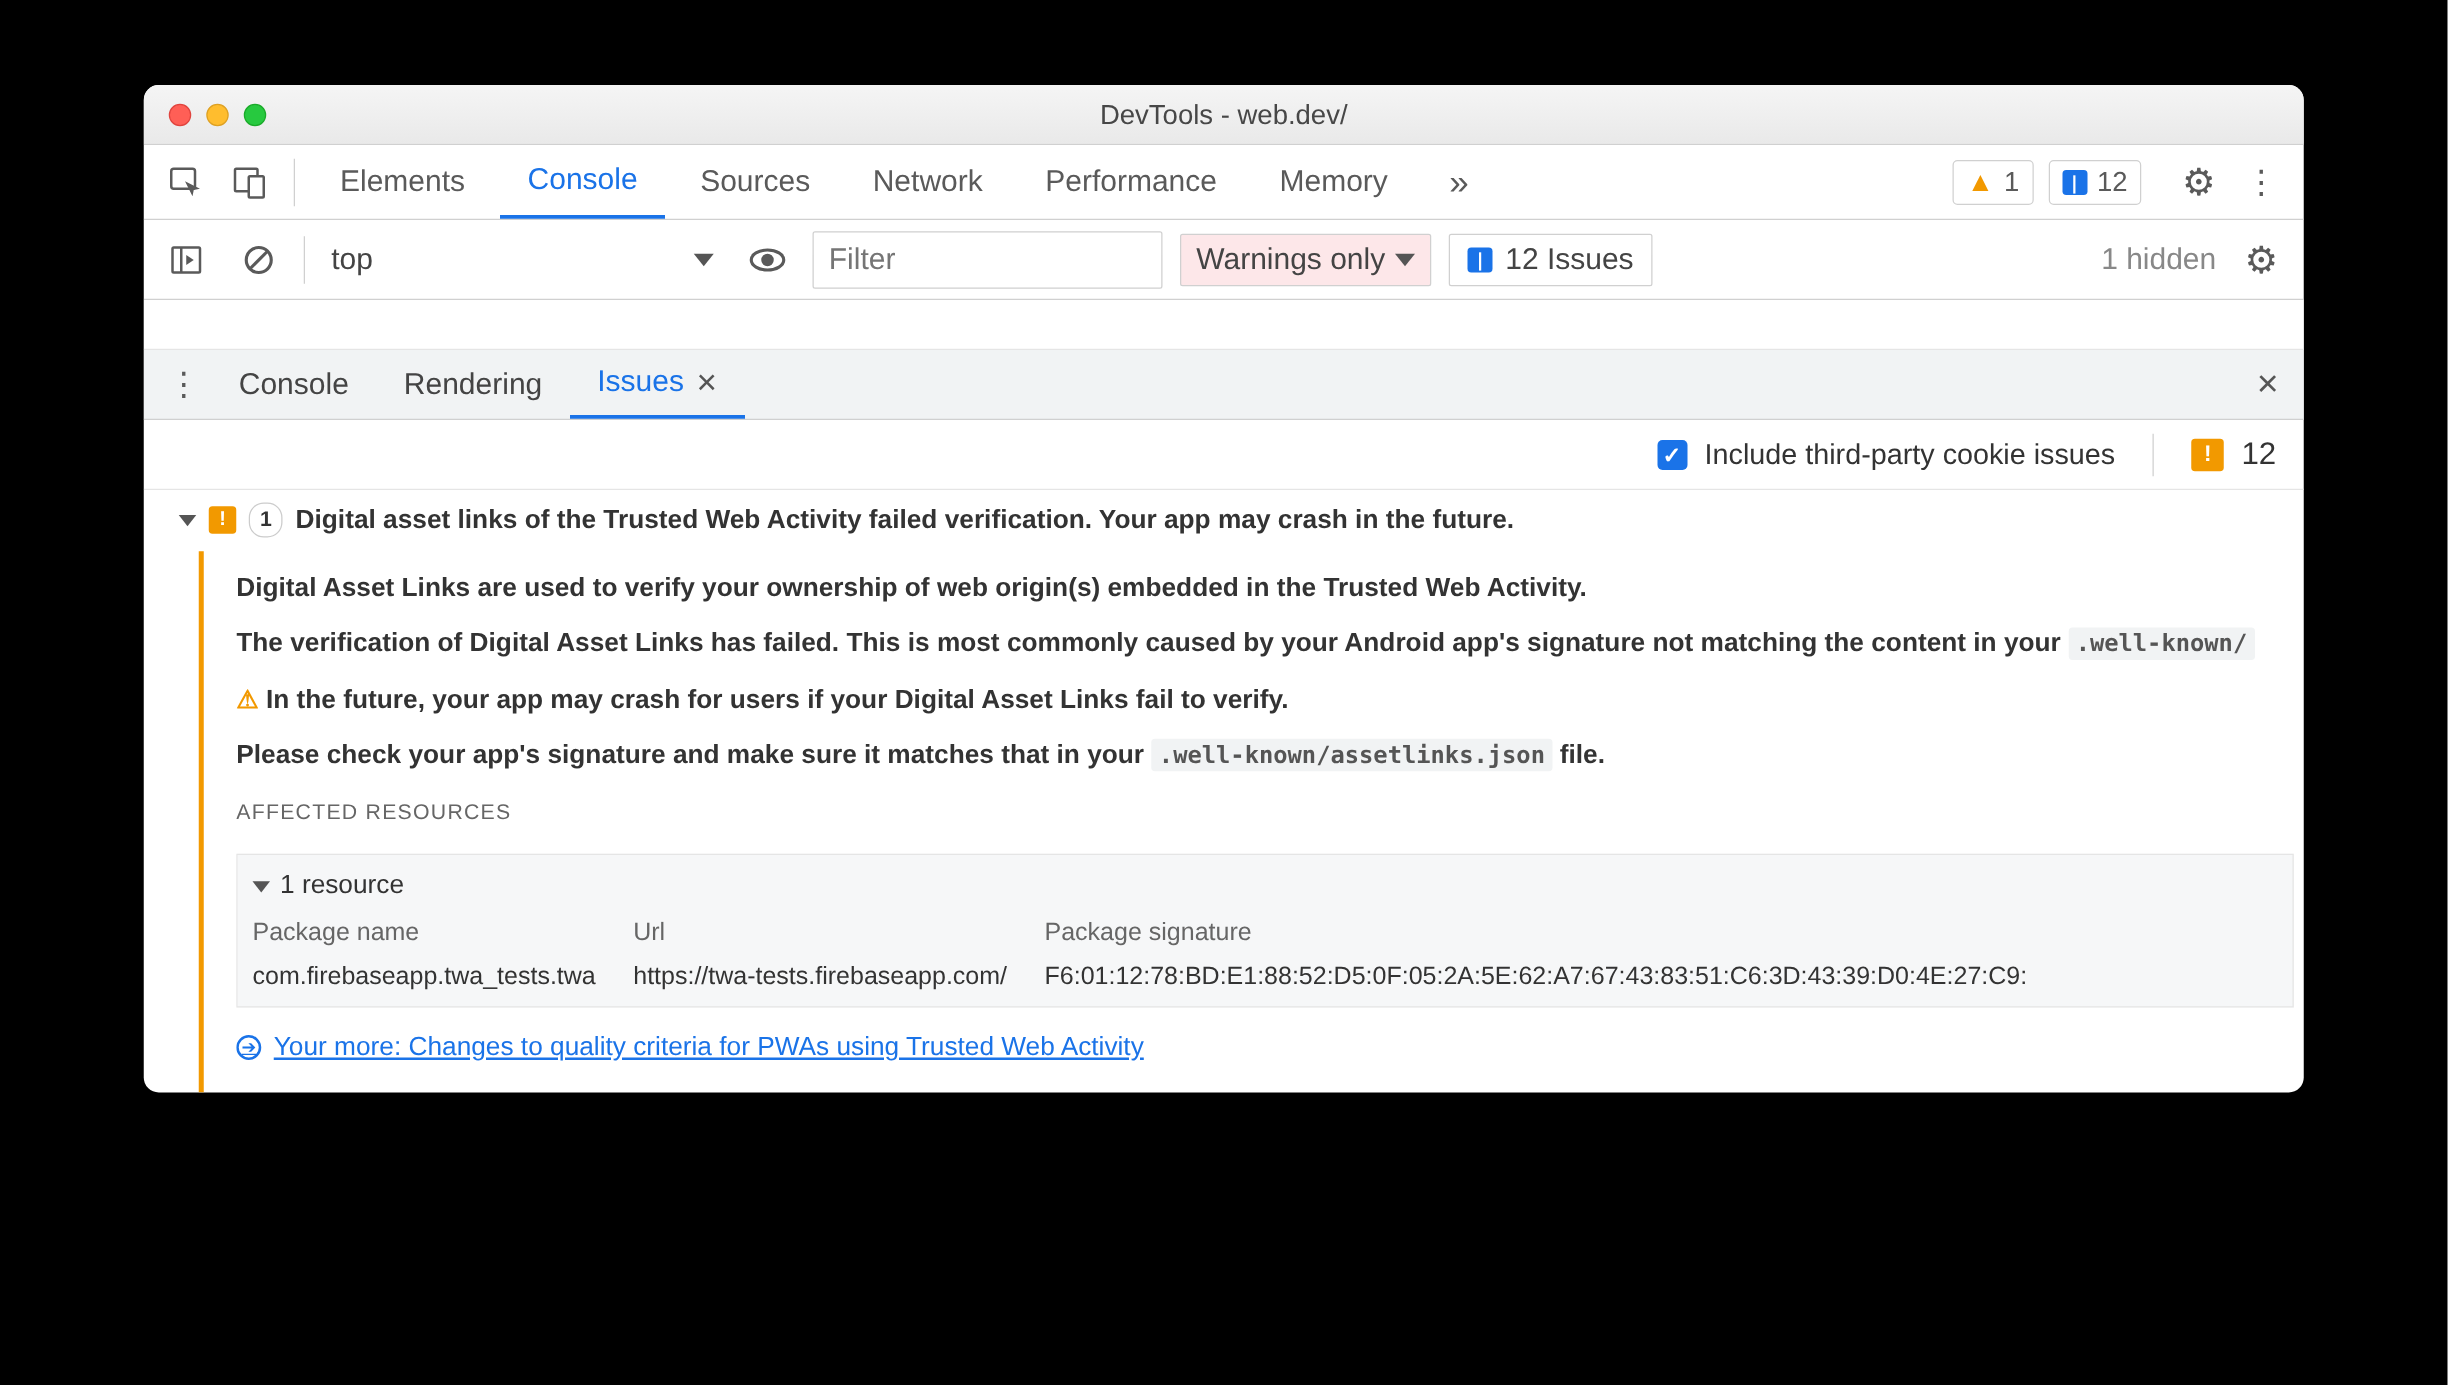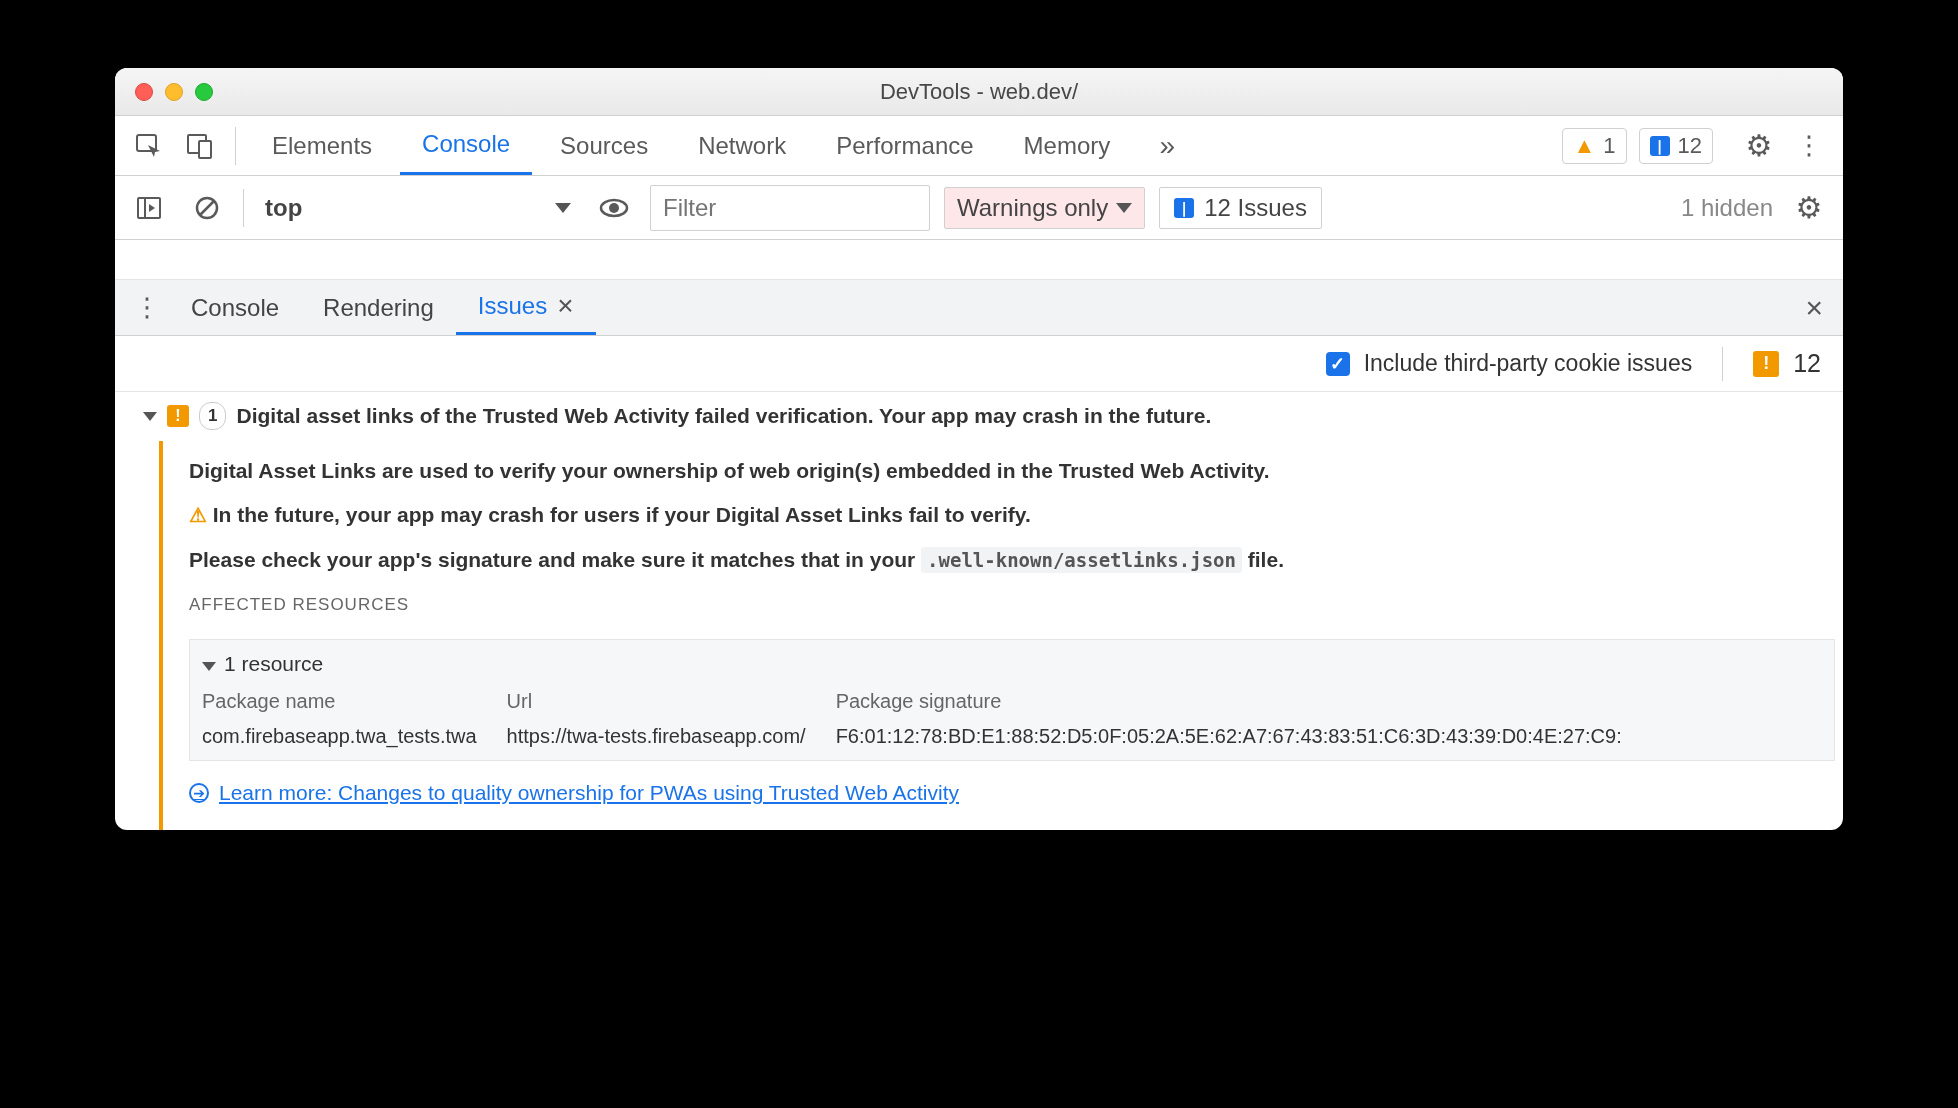--- a/index.html
+++ b/index.html
@@ -46,21 +46,21 @@
   .badge{
     display:inline-flex;align-items:center;gap:8px;padding:4px 10px;
     border:1px solid #d0d0d0;border-radius:4px;font-size:22px;
   }
   .warn-tri{color:#f29900;}
   .spacer{flex:1;}
   .filterbar{
     height:64px;border-bottom:1.5px solid #d0d0d0;display:flex;align-items:center;
     padding:0 12px;gap:14px;font-size:24px;color:#444;
   }
-  .select-top{display:flex;align-items:center;gap:10px;border:1px solid transparent;padding:4px 6px;min-width:320px;font-weight:bold;}
+  .select-top{display:flex;align-items:center;gap:10px;border:1px solid transparent;padding:4px 6px;min-width:320px;}
   .select-top::after{content:"";border-left:8px solid transparent;border-right:8px solid transparent;border-top:10px solid #555;margin-left:auto;}
   .filter-input{
     border:1px solid #d0d0d0;border-radius:2px;padding:8px 12px;font-size:24px;width:280px;height:46px;
   }
   .level-pill{background:#fde7e9;border:1px solid #d0d0d0;padding:6px 12px;display:flex;align-items:center;gap:8px;border-radius:2px;}
   .level-pill::after{content:"";border-left:8px solid transparent;border-right:8px solid transparent;border-top:10px solid #555;}
   .issues-btn{border:1px solid #d0d0d0;border-radius:2px;padding:6px 14px;display:flex;align-items:center;gap:10px;}
   .sq-mini{width:20px;height:20px;border-radius:3px;display:inline-flex;align-items:center;justify-content:center;font-size:14px;font-weight:bold;}
   .sq-mini.blue{background:#1a73e8;color:#fff;}
   .console-empty{height:40px;border-bottom:1px solid #e5e5e5;background:#fff;}
@@ -203,20 +203,23 @@
         <span class="caret"></span>
         <span class="sq-orange" style="width:22px;height:22px;font-size:16px;">!</span>
         <span class="count-pill">1</span>
         <span>Digital asset links of the Trusted Web Activity failed verification. Your app may crash in the future.</span>
       </div>
       <div style="display:flex;">
         <div class="issue-left"></div>
         <div class="issue-body">
           <p>Digital Asset Links are used to verify your ownership of web origin(s) embedded in the Trusted Web Activity.</p>
           <p>
+            <span>The verification of Digital Asset Links has failed. This is most commonly caused by your Android app's signature not matching the content in your </span><code>.well-known/</code>
+          </p>
+          <p>
             <span class="warn-ico">⚠</span>
             <span>In the future, your app may crash for users if your Digital Asset Links fail to verify.</span>
           </p>
           <p>
             <span>Please check your app's signature and make sure it matches that in your </span><code>.well-known/assetlinks.json</code><span> file.</span>
           </p>
           <div class="aff-heading">Affected Resources</div>
           <div class="res-box">
             <div><span class="caret2"></span><span>1 resource</span></div>
             <div class="res-table">
@@ -229,20 +232,20 @@
                 <div>https://twa-tests.firebaseapp.com/</div>
               </div>
               <div class="res-col" style="flex:1;overflow:hidden;">
                 <div class="hd">Package signature</div>
                 <div>F6:01:12:78:BD:E1:88:52:D5:0F:05:2A:5E:62:A7:67:43:83:51:C6:3D:43:39:D0:4E:27:C9:</div>
               </div>
             </div>
           </div>
           <a class="learn">
             <span class="learn-ico">➔</span>
-            <span>Learn more: Changes to quality ownership for PWAs using Trusted Web Activity</span>
+            <span>Your more: Changes to quality criteria for PWAs using Trusted Web Activity</span>
           </a>
         </div>
       </div>
     </div>
   </div>
 
 </div>
 
 </body></html>

